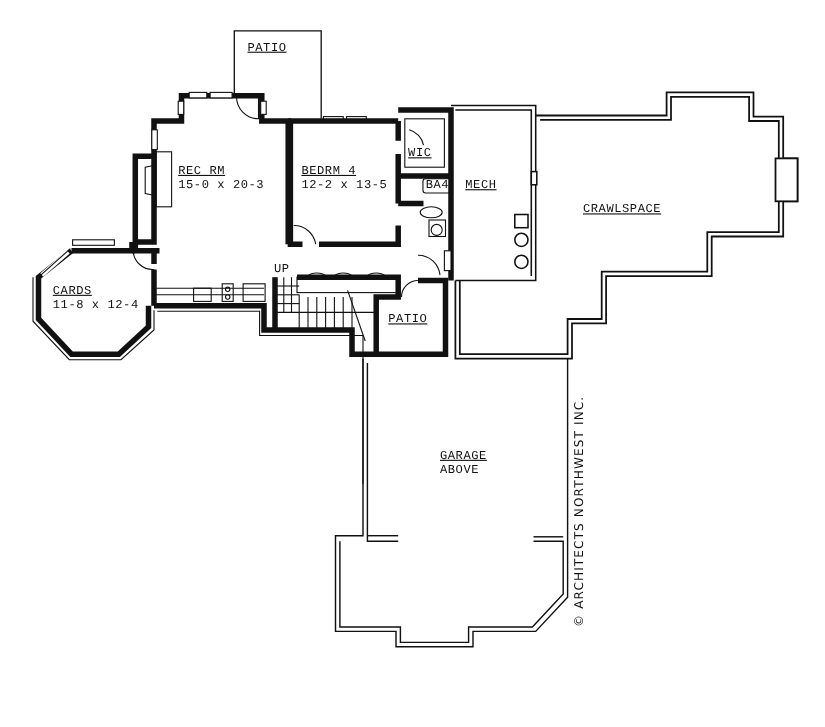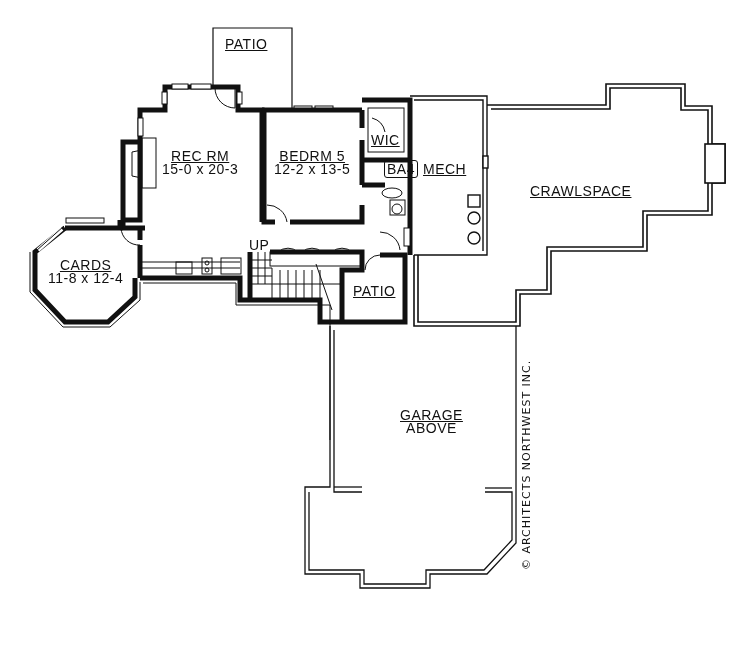--- a/index.html
+++ b/index.html
@@ -1,18 +1,18 @@
 <!DOCTYPE html>
 <html><head>
 <meta charset="utf-8">
 <style>
   html, body { margin: 0; padding: 0; background: #ffffff; }
   body { width: 750px; height: 661px; overflow: hidden; position: relative; font-family: "DejaVu Sans", sans-serif; }
   #plan { position: absolute; left: 0; top: 0; }
-  .lbl { position: absolute; font-family: Liberation Sans, sans-serif; font-size: 14px; color: #111; text-align: center; letter-spacing: 0.5px; line-height: 13px; white-space: nowrap; }
+  .lbl { position: absolute; font-family: Liberation Mono, monospace; font-size: 11px; color: #111; letter-spacing: 0.5px; line-height: 13px; white-space: nowrap; }
   .lbl .name { text-decoration: underline; display: block; }
   .lbl .dim { display: block; }
   .boxed { border: 1.5px solid #111; border-radius: 3px; padding: 0 2px; }
   .vert { position: absolute; left: 520px; top: 570px; transform-origin: 0 0; transform: rotate(-90deg); font-family: "DejaVu Sans", sans-serif; font-size: 11px; color: #111; letter-spacing: 1px; white-space: nowrap; }
 </style>
 </head>
 <body>
 
 <svg id="plan" width="750" height="661" viewBox="0 0 750 661" xmlns="http://www.w3.org/2000/svg">
   <g fill="none" stroke="#111" stroke-linejoin="miter">
@@ -150,21 +150,21 @@
 <div class="lbl" style="left:225px; top:38px;">
   <span class="name">PATIO</span>
 </div>
 
 <div class="lbl" style="left:162px; top:150px;">
   <span class="name">REC RM</span>
   <span class="dim">15-0 x 20-3</span>
 </div>
 
 <div class="lbl" style="left:274px; top:150px;">
-  <span class="name">BEDRM 5</span>
+  <span class="name">BEDRM 4</span>
   <span class="dim">12-2 x 13-5</span>
 </div>
 
 <div class="lbl" style="left:371px; top:134px;">
   <span class="name">WIC</span>
 </div>
 
 <div class="lbl" style="left:368px; top:163px;margin-left:16px;">
   <span class="boxed">BA4</span>
 </div>

